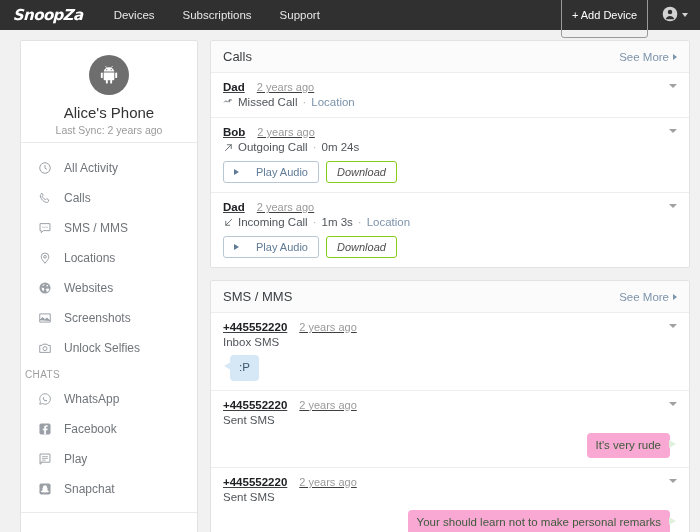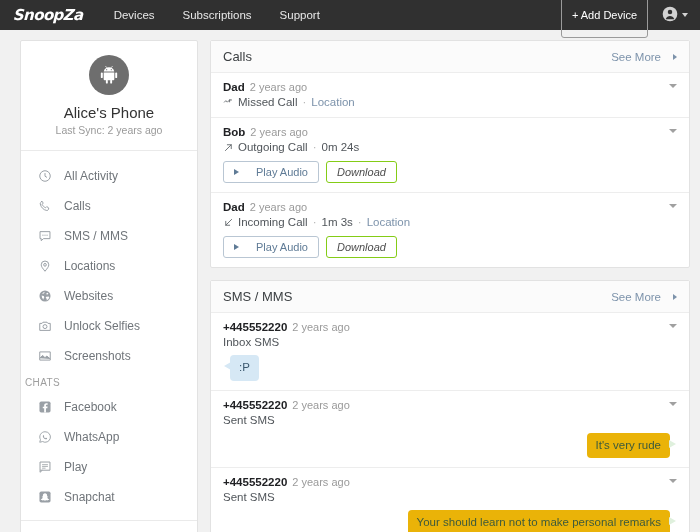--- a/index.html
+++ b/index.html
@@ -79,21 +79,21 @@
 
   
   .sidebar {
     width: 178px;
     flex: 0 0 178px;
     background: #ffffff;
     border: 1px solid #e2e2e2;
     border-radius: 2px;
   }
   .device-head {
-    padding: 14px 10px 14px;
+    padding: 14px 10px 6px;
     text-align: center;
     border-bottom: 1px solid #eaeaea;
   }
   .android-avatar {
     width: 40px; height: 40px;
     border-radius: 50%;
     background: #6e6e6e;
     margin: 0 auto 9px;
     display: flex; align-items: center; justify-content: center;
   }
@@ -168,40 +168,41 @@
   .card-title {
     font-size: 13px;
     color: #3c4043;
   }
   .see-more {
     color: #7d93ab;
     font-size: 11.5px;
     cursor: pointer;
     display: flex;
     align-items: center;
-    gap: 12px;
+    gap: 4px;
     text-decoration: none;
   }
   .chev {
     width: 0; height: 0;
     border-top: 3.5px solid transparent;
     border-bottom: 3.5px solid transparent;
     border-left: 4.5px solid #7d93ab;
   }
 
   .row {
     padding: 8px 12px 9px;
     border-bottom: 1px solid #ededed;
     position: relative;
   }
   .row:last-child { border-bottom: none; }
   .row-top {
     display: flex;
     align-items: baseline;
-    gap: 5px;
+    gap: 12px;
+    text-decoration: underline;
   }
   .contact {
     font-weight: bold;
     font-size: 11.5px;
     color: #202124;
   }
   .ago {
     color: #9a9a9a;
     font-size: 11px;
   }
@@ -281,21 +282,21 @@
   .bubble.in::before {
     content: "";
     position: absolute;
     left: -6px; top: 7px;
     width: 0; height: 0;
     border-top: 4px solid transparent;
     border-bottom: 4px solid transparent;
     border-right: 7px solid #d6e8f5;
   }
   .bubble.out {
-    background: #eab308;
+    background: #f9a8d4;
     color: #3d5a3c;
     margin-right: 7px;
   }
   .bubble.out::after {
     content: "";
     position: absolute;
     right: -6px; top: 7px;
     width: 0; height: 0;
     border-top: 4px solid transparent;
     border-bottom: 4px solid transparent;
@@ -397,57 +398,57 @@
           <svg width="14" height="14" viewBox="0 0 24 24" fill="#9aa0a6">
             <path d="M12 2.5A9.5 9.5 0 1 0 21.5 12 9.5 9.5 0 0 0 12 2.5zm-1 2.2v2.1l-2 1.4-1.8-.6-1.4 1.6 1.5 2.4 2.6.4.9 2.3-1.4 2.3.6 1.7A7.6 7.6 0 0 1 11 4.7zm5.6 1.9 1.2 1.6-1.6 1.3-2-.7.4-1.6zm1.5 6.3 1.3 1.1a7.6 7.6 0 0 1-4.7 5.8l.4-2.6-1.9-2 .9-2z"></path>
           </svg>
         </span>
         <span>Websites</span>
       </div>
 
       <div class="side-item">
         <span class="side-icon">
           <svg width="14" height="14" viewBox="0 0 24 24" fill="none" stroke="#9aa0a6" stroke-width="1.7" stroke-linejoin="round">
+            <rect x="3" y="5" width="18" height="14"></rect>
+            <path d="M3 16l5-5 4 4 3-3 6 5" fill="#9aa0a6"></path>
+          </svg>
+        </span>
+        <span>Screenshots</span>
+      </div>
+
+      <div class="side-item">
+        <span class="side-icon">
+          <svg width="14" height="14" viewBox="0 0 24 24" fill="none" stroke="#9aa0a6" stroke-width="1.7" stroke-linejoin="round">
             <path d="M3 7.5h4l1.5-2h7L17 7.5h4v12H3z"></path>
             <circle cx="12" cy="13" r="3.4"></circle>
           </svg>
         </span>
         <span>Unlock Selfies</span>
       </div>
 
-      <div class="side-item">
-        <span class="side-icon">
-          <svg width="14" height="14" viewBox="0 0 24 24" fill="none" stroke="#9aa0a6" stroke-width="1.7" stroke-linejoin="round">
-            <rect x="3" y="5" width="18" height="14"></rect>
-            <path d="M3 16l5-5 4 4 3-3 6 5" fill="#9aa0a6"></path>
-          </svg>
-        </span>
-        <span>Screenshots</span>
-      </div>
-
       <div class="chats-label">CHATS</div>
+
+      <div class="side-item">
+        <span class="side-icon">
+          <svg width="14" height="14" viewBox="0 0 24 24" fill="none" stroke="#9aa0a6" stroke-width="1.6">
+            <path d="M12 3a9 9 0 0 0-7.8 13.4L3 21l4.8-1.2A9 9 0 1 0 12 3z"></path>
+            <path d="M9 8.6c.3-.1.7 0 .9.4l.7 1.3c.1.3 0 .6-.2.8l-.4.4c.6 1.2 1.5 2 2.6 2.5l.4-.5c.2-.2.5-.3.8-.2l1.3.6c.4.2.5.6.4.9-.3.9-1.3 1.4-2.2 1.2-2.5-.5-4.4-2.4-5-4.8-.2-.9.2-1.9 1-2.3z" fill="#9aa0a6" stroke="none"></path>
+          </svg>
+        </span>
+        <span>WhatsApp</span>
+      </div>
 
       <div class="side-item">
         <span class="side-icon">
           <svg width="14" height="14" viewBox="0 0 24 24">
             <rect x="2.5" y="2.5" width="19" height="19" rx="3" fill="#9aa0a6"></rect>
             <path d="M13.6 21.5v-7.3h2.4l.4-2.9h-2.8V9.5c0-.8.2-1.4 1.4-1.4h1.5V5.6c-.3 0-1.2-.1-2.2-.1-2.2 0-3.7 1.3-3.7 3.8v2.1H8.2v2.9h2.4v7.3z" fill="#ffffff"></path>
           </svg>
         </span>
         <span>Facebook</span>
-      </div>
-
-      <div class="side-item">
-        <span class="side-icon">
-          <svg width="14" height="14" viewBox="0 0 24 24" fill="none" stroke="#9aa0a6" stroke-width="1.6">
-            <path d="M12 3a9 9 0 0 0-7.8 13.4L3 21l4.8-1.2A9 9 0 1 0 12 3z"></path>
-            <path d="M9 8.6c.3-.1.7 0 .9.4l.7 1.3c.1.3 0 .6-.2.8l-.4.4c.6 1.2 1.5 2 2.6 2.5l.4-.5c.2-.2.5-.3.8-.2l1.3.6c.4.2.5.6.4.9-.3.9-1.3 1.4-2.2 1.2-2.5-.5-4.4-2.4-5-4.8-.2-.9.2-1.9 1-2.3z" fill="#9aa0a6" stroke="none"></path>
-          </svg>
-        </span>
-        <span>WhatsApp</span>
       </div>
 
       <div class="side-item">
         <span class="side-icon">
           <svg width="14" height="14" viewBox="0 0 24 24" fill="none" stroke="#9aa0a6" stroke-width="1.7" stroke-linejoin="round">
             <rect x="3.5" y="3.5" width="17" height="14"></rect>
             <path d="M3.5 17.5v3.5l4-3.5" fill="none"></path>
             <path d="M7 8h10M7 11h10M7 14h6" stroke-width="1.4"></path>
           </svg>
         </span>

